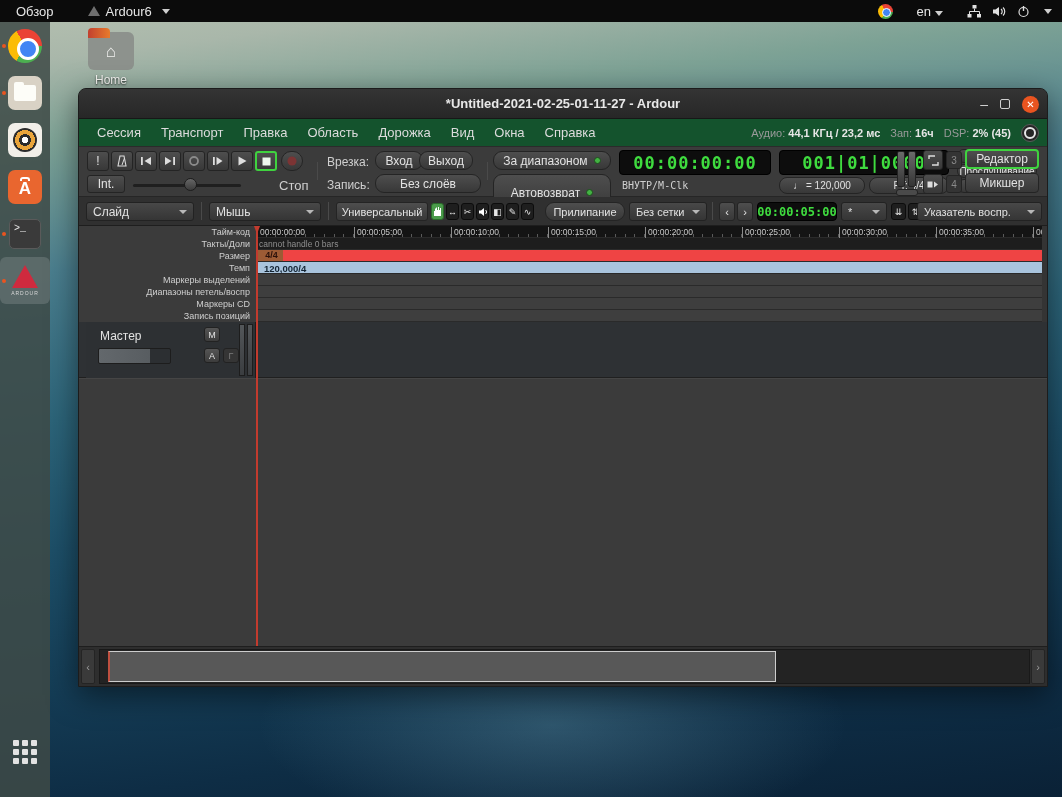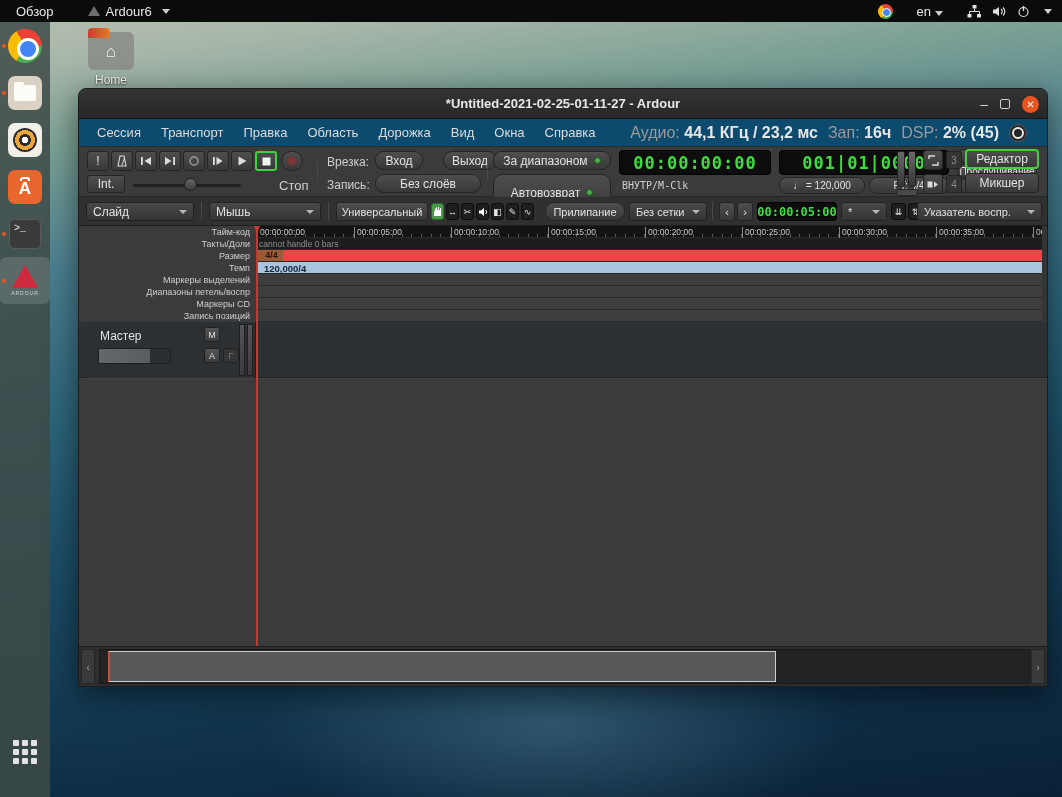--- a/index.html
+++ b/index.html
@@ -62,25 +62,25 @@
   #titlebar { position:absolute; left:0; top:0; width:100%; height:30px;
       background:linear-gradient(#343434,#272727); border-bottom:1px solid #171717;
       display:flex; align-items:center; justify-content:center; }
   #window-title { font-size:13px; font-weight:bold; color:#e8e8e8; }
   .win-controls { position:absolute; right:8px; top:0; height:30px; display:flex; align-items:center; gap:12px; }
   .wc-min { color:#cfcfcf; font-size:14px; line-height:10px; }
   .wc-max { width:10px; height:10px; border:1px solid #cfcfcf; border-radius:2px; }
   .wc-close { width:17px; height:17px; border-radius:50%; background:#e95420; color:#fff; font-size:10px;
       display:flex; align-items:center; justify-content:center; }
   
-  #menubar { position:absolute; left:0; top:30px; width:100%; height:28px; background:#0c4a6e; border-bottom:1px solid #2b2b2b;
+  #menubar { position:absolute; left:0; top:30px; width:100%; height:28px; background:#14532d; border-bottom:1px solid #2b2b2b;
       display:flex; align-items:center; }
   #menu-items { display:flex; gap:4px; padding-left:10px; }
   .menu-item { font-size:13px; color:#dcdcdc; padding:3px 8px; }
-  #menubar-status { margin-left:auto; display:flex; align-items:center; gap:10px; padding-right:20px; font-size:16px; }
+  #menubar-status { margin-left:auto; display:flex; align-items:center; gap:10px; padding-right:8px; font-size:11px; }
   .st-label { color:#9a9a9a; }
   .st-value { color:#e6e6e6; font-weight:bold; }
   .rec-global { width:18px; height:18px; border-radius:50%; background:#262626; border:1px solid #5a5a5a;
       display:flex; align-items:center; justify-content:center; }
   .rec-global::after { content:""; width:8px; height:8px; border-radius:50%; border:2px solid #e6e6e6; }
   
   #transport { position:absolute; left:0; top:58px; width:100%; height:50px; background:#3b3b3b; border-bottom:1px solid #262626; }
   .abtn { position:absolute; background:linear-gradient(#4e4e4e,#383838); border:1px solid #242424; border-radius:3px;
       color:#e2e2e2; font-size:12px; display:flex; align-items:center; justify-content:center; }
   .tbtn { width:22px; height:20px; }
@@ -320,21 +320,21 @@
           </svg>
       </div>
       <div class="abtn" style="left:8px;top:28px;width:38px;height:18px;">Int.</div>
       <div class="slider-track" style="left:54px;top:37px;width:108px;"></div>
       <div class="slider-thumb" style="left:105px;top:31px;"></div>
       <span class="t-label" style="left:200px;top:31px;font-size:13px;">Стоп</span>
       <div class="vsep" style="left:238px;top:15px;"></div>
 
       <span class="t-label" style="left:248px;top:8px;">Врезка:</span>
       <div class="abtn" style="left:296px;top:4px;width:48px;height:19px;border-radius:9px;">Вход</div>
-      <div class="abtn" style="left:364px;top:4px;width:54px;height:19px;border-radius:9px;">Выход</div>
+      <div class="abtn" style="left:340px;top:4px;width:54px;height:19px;border-radius:9px;">Выход</div>
       <span class="t-label" style="left:248px;top:31px;">Запись:</span>
       <div class="abtn" style="left:296px;top:27px;width:106px;height:19px;border-radius:9px;">Без слоёв</div>
       <div class="vsep" style="left:408px;top:15px;"></div>
 
       <div class="abtn" style="left:414px;top:4px;width:118px;height:19px;border-radius:9px;">
         <span>За диапазоном</span>
           <span class="led"></span>
       </div>
       <div class="abtn" style="left:414px;top:27px;width:118px;height:37px;border-radius:9px;">
         <span>Автовозврат</span>

